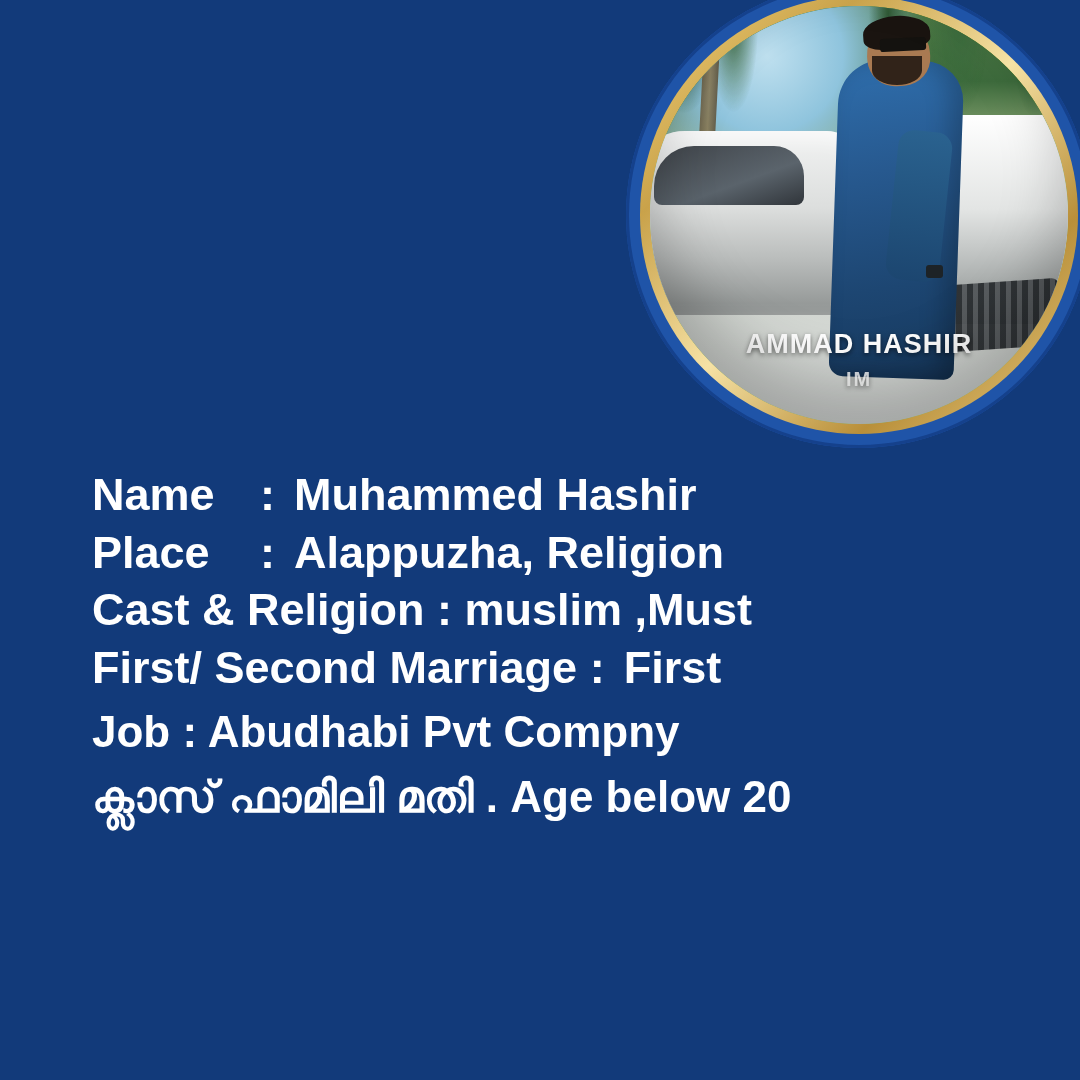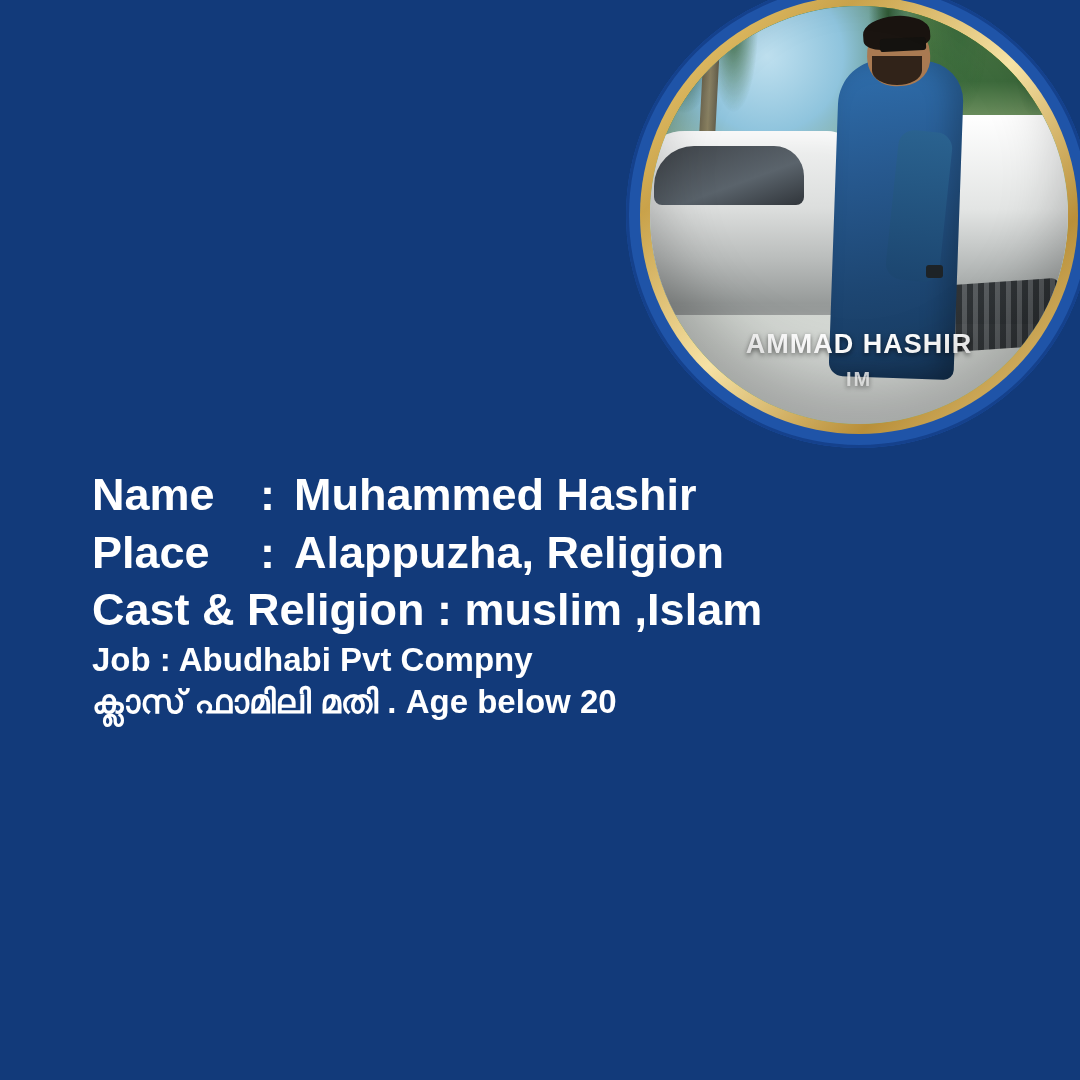--- a/index.html
+++ b/index.html
@@ -168,21 +168,21 @@
     right: 40px;
     color: #ffffff;
   }
   .row {
     display: block;
     white-space: nowrap;
     font-weight: bold;
     line-height: 1.28;
   }
   .r-big { font-size: 45px; }
-  .r-mid { font-size: 33px; }
+  .r-mid { font-size: 44px; margin-top: 8px; }
   .label-pad { display: inline-block; }
   .w-name  { width: 168px; }
   .w-age   { width: 168px; }
   .w-place { width: 168px; }
   .colon { display: inline-block; width: 34px; }
   .value { font-weight: bold; }
   .ml { font-family: "Liberation Sans", sans-serif; }
 </style>
 </head>
 <body>
@@ -218,23 +218,27 @@
     <span class="label-pad w-name">Name</span><span class="colon">:</span><span class="value">Muhammed Hashir</span>
   </div>
 
 
   <div class="row r-big">
     <span class="label-pad w-place">Place</span><span class="colon">:</span><span class="value">Alappuzha, Religion</span>
   </div>
 
   <div class="row r-big">
     <span>Cast &amp; Religion :</span>
-    <span class="value">muslim ,Islam</span>
-  </div>
-
+    <span class="value">muslim ,Must</span>
+  </div>
+
+  <div class="row r-big">
+    <span>First/ Second Marriage</span>
+    <span class="colon">:</span><span class="value">First</span>
+  </div>
 
   <div class="row r-mid">
     <span>Job :</span>
     <span class="value">Abudhabi Pvt Compny</span>
   </div>
 
 
   <div class="row r-mid ml">
     <span class="value">ക്ലാസ് ഫാമിലി മതി . Age below 20</span>
   </div>

